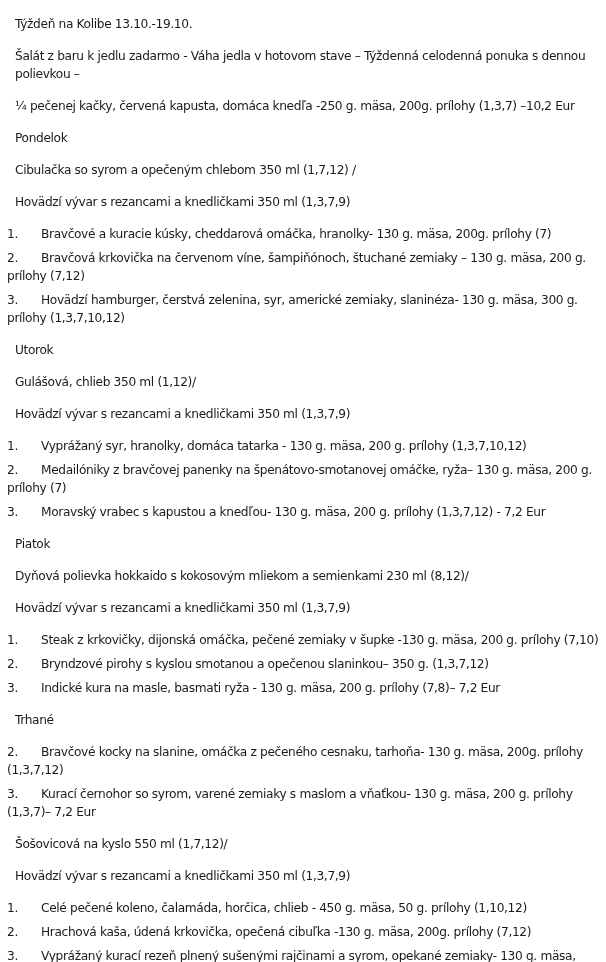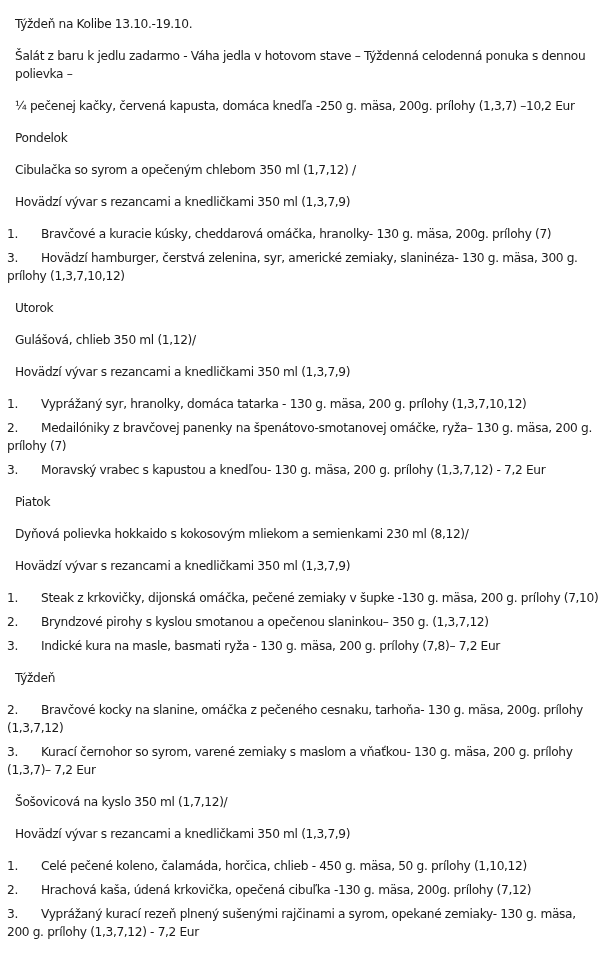--- a/index.html
+++ b/index.html
@@ -34,45 +34,46 @@
     .num {
       display: inline-block;
       width: 34px;
     }
   </style>
 </head>
 <body>
 
 <div class="doc">
   <p class="line">Týždeň na Kolibe 13.10.-19.10.</p>
-  <p class="line">Šalát z baru k jedlu zadarmo - Váha jedla v hotovom stave – Týždenná celodenná ponuka s dennou polievka –</p>
+  <p class="line">Šalát z baru k jedlu zadarmo - Váha jedla v hotovom stave – Týždenná celodenná ponuka s dennou polievkou –</p>
   <p class="line">¼ pečenej kačky, červená kapusta, domáca knedľa  -250 g. mäsa, 200g. prílohy  (1,3,7) –10,2 Eur</p>
 
   <p class="line">Pondelok</p>
   <p class="line">Cibulačka so syrom a opečeným chlebom 350 ml (1,7,12) /</p>
   <p class="line">Hovädzí vývar s rezancami a knedličkami 350 ml (1,3,7,9)</p>
   <p class="item"><span class="num">1.</span><span>Bravčové a kuracie kúsky, cheddarová omáčka, hranolky- 130 g. mäsa, 200g. prílohy (7)</span></p>
+  <p class="item"><span class="num">2.</span><span>Bravčová krkovička na červenom víne, šampiňónoch, štuchané zemiaky – 130 g. mäsa,  200 g. prílohy (7,12)</span></p>
   <p class="item"><span class="num">3.</span><span>Hovädzí hamburger, čerstvá zelenina, syr, americké zemiaky, slaninéza- 130 g. mäsa, 300 g. prílohy (1,3,7,10,12)</span></p>
 
   <p class="line">Utorok</p>
   <p class="line">Gulášová, chlieb 350 ml (1,12)/</p>
   <p class="line">Hovädzí vývar s rezancami a knedličkami 350 ml (1,3,7,9)</p>
   <p class="item"><span class="num">1.</span><span>Vyprážaný syr, hranolky, domáca tatarka - 130 g. mäsa, 200 g. prílohy (1,3,7,10,12)</span></p>
   <p class="item"><span class="num">2.</span><span>Medailóniky z bravčovej panenky na špenátovo-smotanovej omáčke,  ryža– 130 g. mäsa, 200 g. prílohy (7)</span></p>
   <p class="item"><span class="num">3.</span><span>Moravský vrabec s kapustou a knedľou- 130 g. mäsa, 200 g. prílohy (1,3,7,12) - 7,2 Eur</span></p>
 
   <p class="line">Piatok</p>
   <p class="line">Dyňová polievka hokkaido s kokosovým mliekom a semienkami 230 ml (8,12)/</p>
   <p class="line">Hovädzí vývar s rezancami a knedličkami 350 ml (1,3,7,9)</p>
   <p class="item"><span class="num">1.</span><span>Steak z krkovičky, dijonská omáčka, pečené zemiaky v šupke -130 g. mäsa, 200 g. prílohy (7,10)</span></p>
   <p class="item"><span class="num">2.</span><span>Bryndzové pirohy s kyslou smotanou a opečenou slaninkou– 350 g. (1,3,7,12)</span></p>
   <p class="item"><span class="num">3.</span><span>Indické kura na masle, basmati ryža - 130 g. mäsa, 200 g. prílohy (7,8)– 7,2 Eur</span></p>
 
-  <p class="line">Týždeň</p>
+  <p class="line">Trhané</p>
   <p class="item"><span class="num">2.</span><span>Bravčové kocky na slanine, omáčka z pečeného cesnaku, tarhoňa- 130 g. mäsa, 200g. prílohy (1,3,7,12)</span></p>
   <p class="item"><span class="num">3.</span><span>Kurací černohor so syrom, varené zemiaky s maslom a vňaťkou- 130 g. mäsa, 200 g. prílohy (1,3,7)– 7,2 Eur</span></p>
 
-  <p class="line">Šošovicová na kyslo 350 ml (1,7,12)/</p>
+  <p class="line">Šošovicová na kyslo 550 ml (1,7,12)/</p>
   <p class="line">Hovädzí vývar s rezancami a knedličkami 350 ml (1,3,7,9)</p>
   <p class="item"><span class="num">1.</span><span>Celé pečené koleno, čalamáda, horčica, chlieb - 450 g. mäsa, 50 g. prílohy (1,10,12)</span></p>
   <p class="item"><span class="num">2.</span><span>Hrachová kaša, údená krkovička, opečená cibuľka -130 g. mäsa, 200g. prílohy  (7,12)</span></p>
   <p class="item"><span class="num">3.</span><span>Vyprážaný kurací rezeň plnený sušenými rajčinami a syrom, opekané zemiaky- 130 g. mäsa, 200 g. prílohy (1,3,7,12) - 7,2 Eur</span></p>
 </div>
 
 </body></html>

